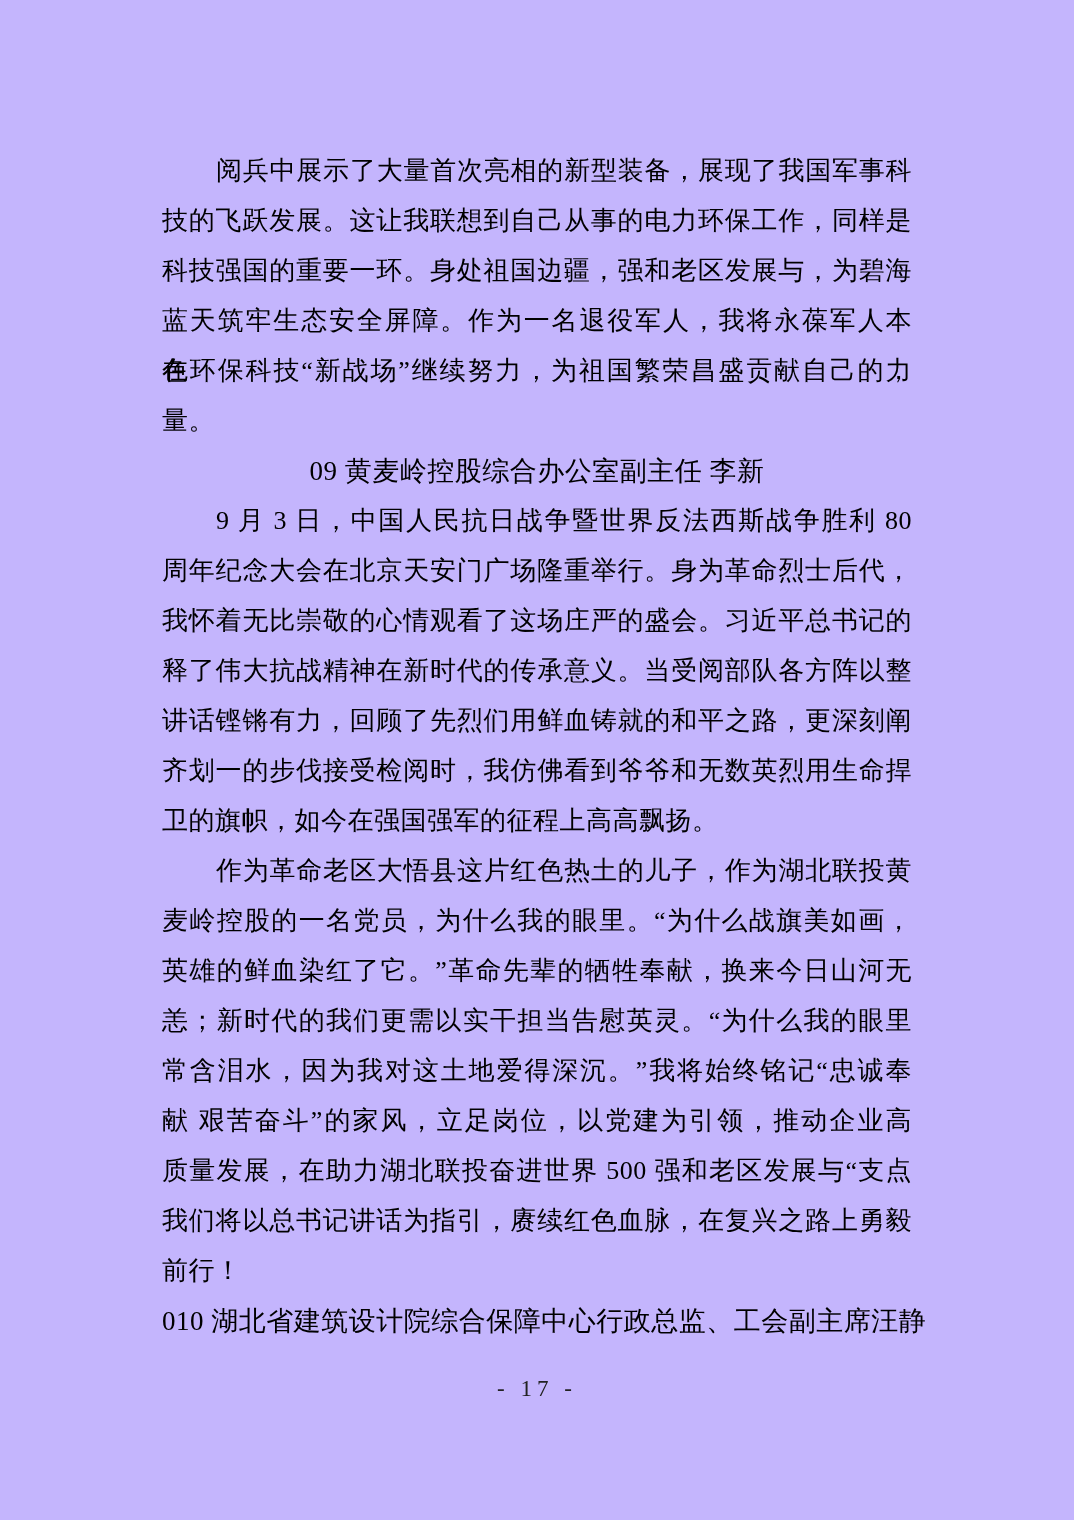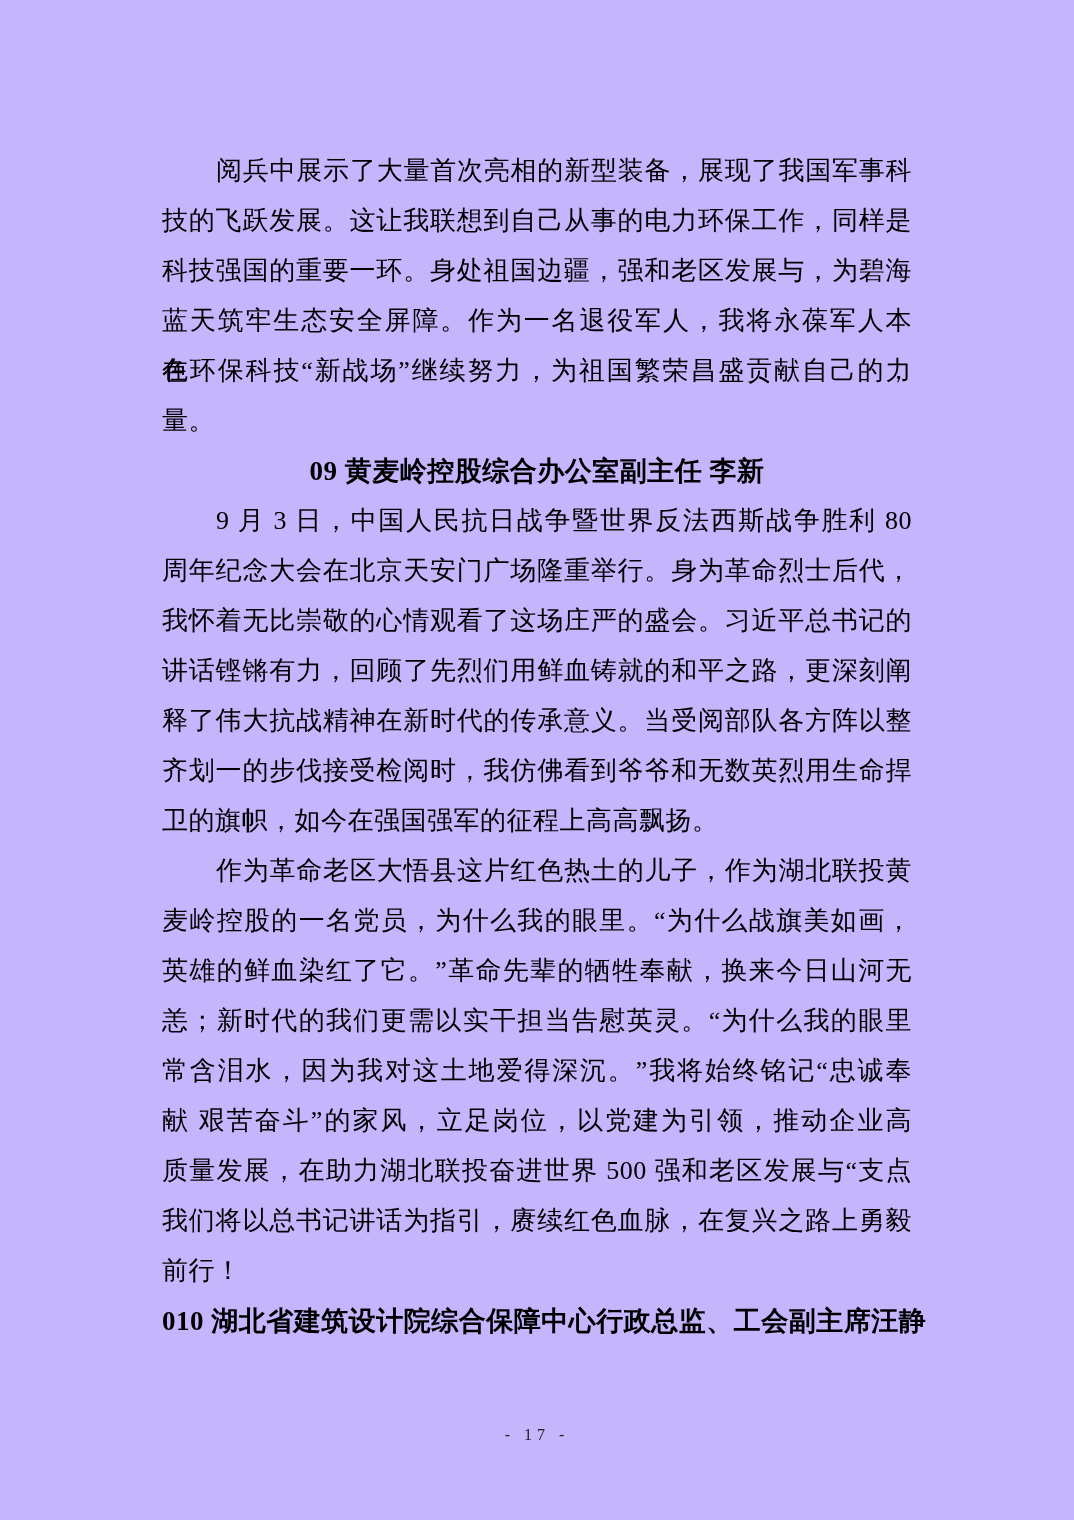--- a/index.html
+++ b/index.html
@@ -43,34 +43,34 @@
     text-indent: 54px;
   }
   .line.last {
     text-align: left;
     text-align-last: left;
   }
   .heading-line {
     font-size: 27px;
     line-height: 50px;
     height: 50px;
-    font-weight: bold;
+    font-weight: normal;
     text-align: center;
     text-align-last: center;
     white-space: nowrap;
     letter-spacing: 0.5px;
   }
   .footer {
     position: absolute;
     left: 0;
-    top: 1418px;
+    top: 1372px;
     width: 1074px;
     height: 34px;
     text-align: center;
-    font-size: 16px;
+    font-size: 23px;
     line-height: 34px;
     letter-spacing: 5px;
     color: #222222;
   }
 </style>
 </head>
 <body>
 
 <div class="page">
   <div class="content">
@@ -82,22 +82,22 @@
         <div class="line">在环保科技“新战场”继续努力，为祖国繁荣昌盛贡献自己的力</div>
         <div class="line last">量。</div>
       </div>
       <div class="block heading">
         <div class="heading-line">09 黄麦岭控股综合办公室副主任 李新</div>
       </div>
       <div class="block paragraph">
         <div class="line indent">9 月 3 日，中国人民抗日战争暨世界反法西斯战争胜利 80</div>
         <div class="line">周年纪念大会在北京天安门广场隆重举行。身为革命烈士后代，</div>
         <div class="line">我怀着无比崇敬的心情观看了这场庄严的盛会。习近平总书记的</div>
+        <div class="line">释了伟大抗战精神在新时代的传承意义。当受阅部队各方阵以整</div>
         <div class="line">讲话铿锵有力，回顾了先烈们用鲜血铸就的和平之路，更深刻阐</div>
-        <div class="line">释了伟大抗战精神在新时代的传承意义。当受阅部队各方阵以整</div>
         <div class="line">齐划一的步伐接受检阅时，我仿佛看到爷爷和无数英烈用生命捍</div>
         <div class="line last">卫的旗帜，如今在强国强军的征程上高高飘扬。</div>
       </div>
       <div class="block paragraph">
         <div class="line indent">作为革命老区大悟县这片红色热土的儿子，作为湖北联投黄</div>
         <div class="line">麦岭控股的一名党员，为什么我的眼里。“为什么战旗美如画，</div>
         <div class="line">英雄的鲜血染红了它。”革命先辈的牺牲奉献，换来今日山河无</div>
         <div class="line">恙；新时代的我们更需以实干担当告慰英灵。“为什么我的眼里</div>
         <div class="line">常含泪水，因为我对这土地爱得深沉。”我将始终铭记“忠诚奉</div>
         <div class="line">献 艰苦奋斗”的家风，立足岗位，以党建为引领，推动企业高</div>

